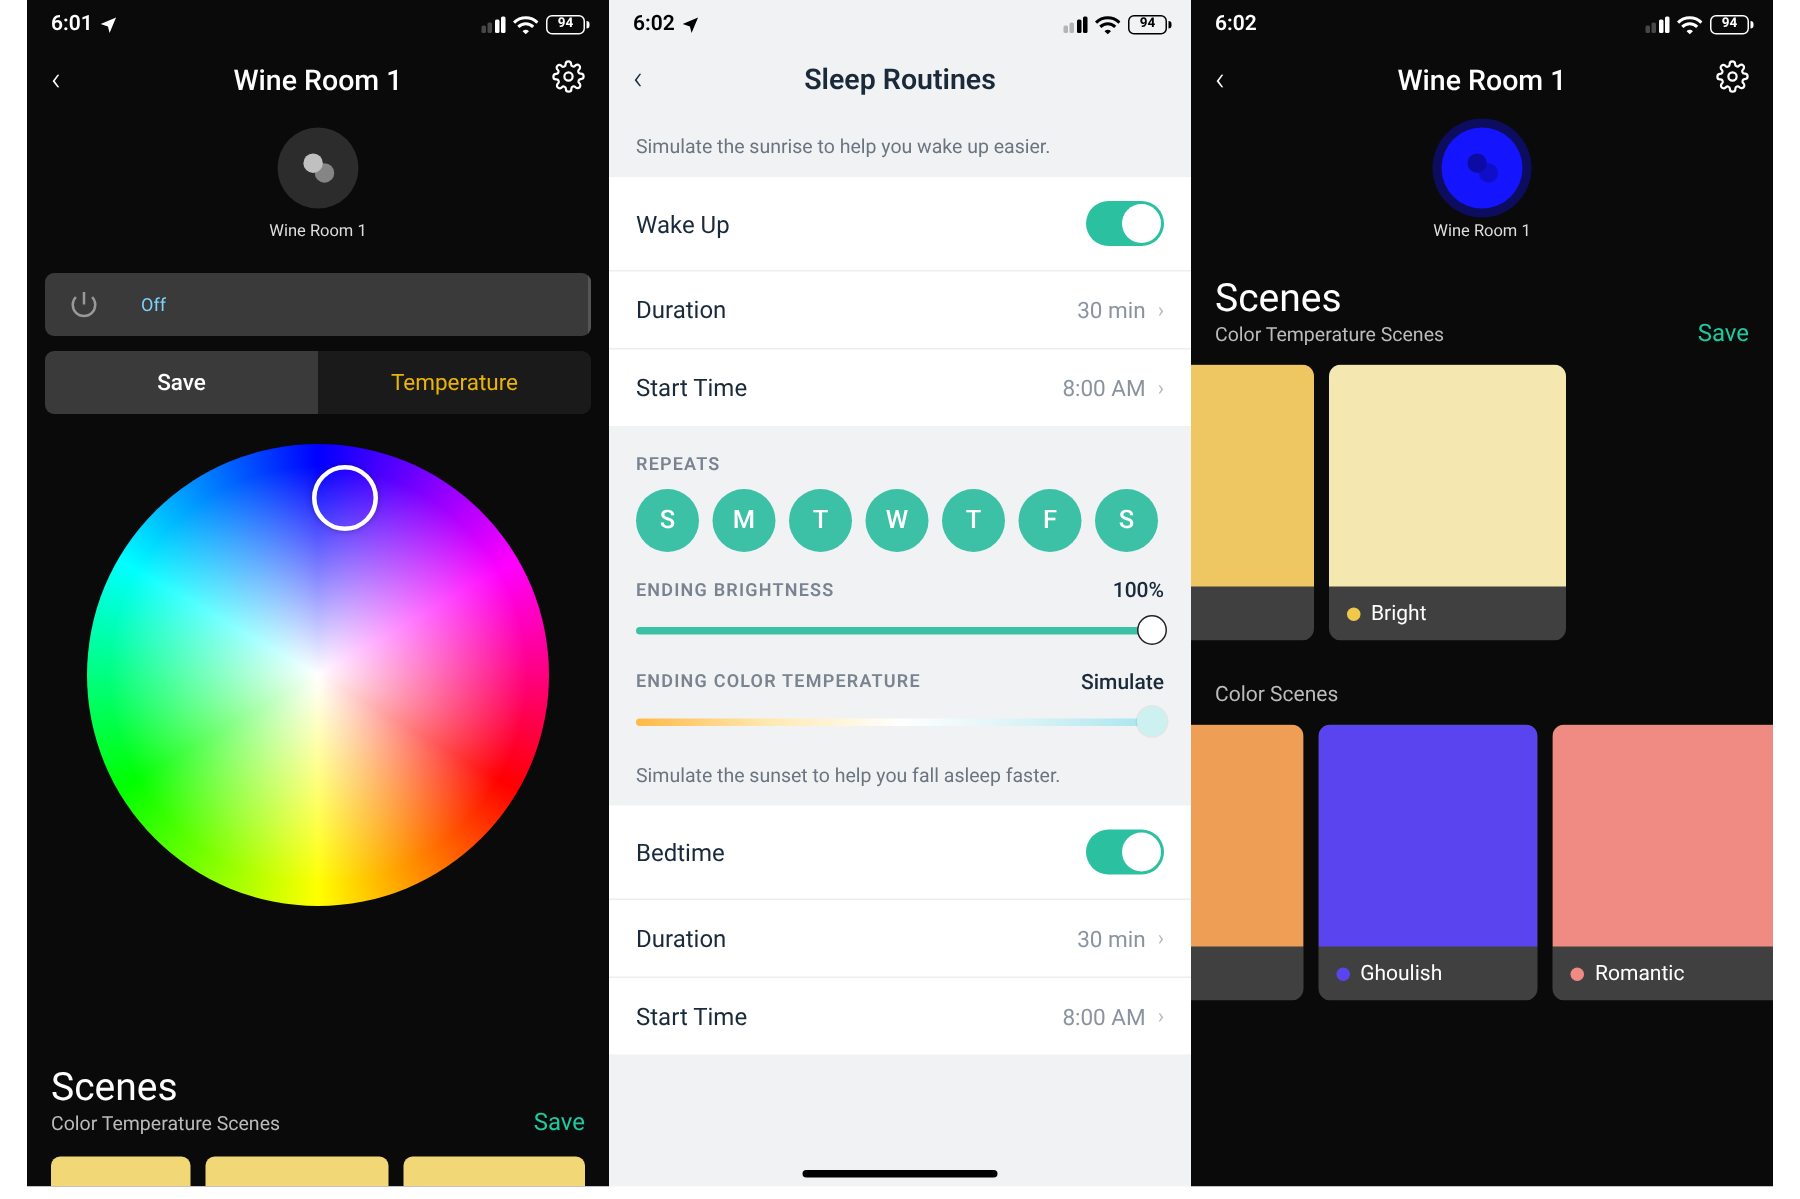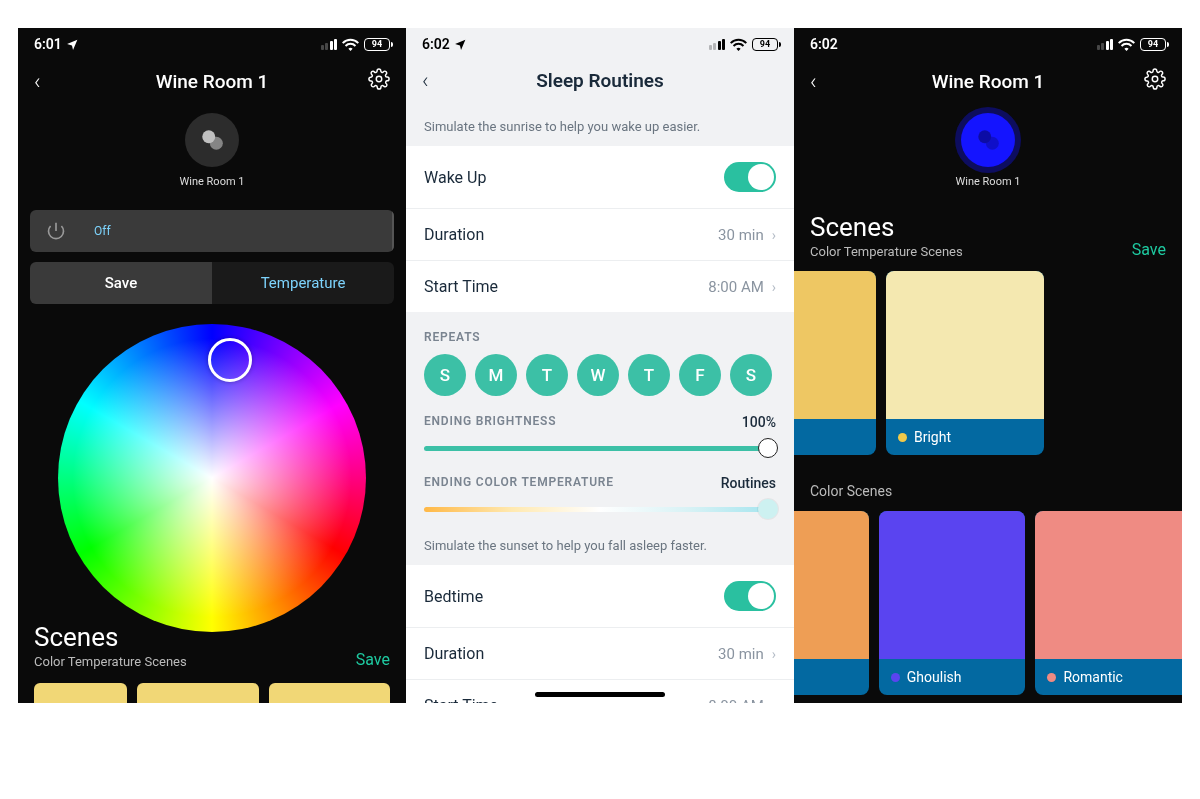--- a/index.html
+++ b/index.html
@@ -1,17 +1,17 @@
 <!DOCTYPE html>
 <html><head>
 <meta charset="utf-8">
 <style>
   * { box-sizing: border-box; margin: 0; padding: 0; font-family: -apple-system, BlinkMacSystemFont, "Segoe UI", Roboto, Helvetica, Arial, sans-serif; }
   body { background: #fff; display: flex; justify-content: center; gap: 0; }
-  .phone { width: 388px; height: 675px; position: relative; overflow: hidden; margin-top: 28px; }
+  .phone { width: 388px; height: 791px; position: relative; overflow: hidden; }
   .phone.dark { background: #0a0a0a; color: #fff; }
   .phone.light { background: #f1f2f4; color: #1a2a3a; }
 
   
   .status-bar { display: flex; justify-content: space-between; align-items: center; padding: 8px 16px 4px; font-size: 14px; font-weight: 600; }
   .status-left { display:flex; align-items:center; gap:4px;}
   .status-right { display: flex; align-items: center; gap: 5px; }
   .sig-bars { display:inline-flex; align-items:flex-end; gap:1.5px;}
   .sig-bars span{ width:3px; background:currentColor; border-radius:1px;}
   .sig-bars .d{ opacity:.25;}
@@ -36,21 +36,21 @@
 
   
   .power-row{ display:flex; gap:0; margin:18px 12px 10px; background:#3a3a3a; border-radius:6px; overflow:hidden;}
   .power-btn{ width:52px; display:flex; align-items:center; justify-content:center; color:#999;}
   .power-label{ flex:1; padding:14px 12px; font-size:12px; color:#7dd3fc; border-right:2px solid #555;}
 
   
   .seg{ display:flex; margin:8px 12px 16px; border-radius:6px; overflow:hidden;}
   .seg div{ flex:1; text-align:center; padding:12px 0; font-size:15px;}
   .seg .active{ background:#3a3a3a; color:#fff; font-weight:500;}
-  .seg .inactive{ background:#1a1a1a; color:#7dd3fc;}
+  .seg .inactive{ background:#1a1a1a; color:#eab308;}
 
   
   .wheel-wrap{ display:flex; justify-content:center; padding:4px 0 0;}
   .wheel{ width:308px; height:308px; border-radius:50%; position:relative;
     background: radial-gradient(circle at center, #fff 0%, rgba(255,255,255,0) 64%),
                 conic-gradient(from 270deg, #00ff80,#00ffff,#0080ff,#0000ff,#8000ff,#ff00ff,#ff0080,#ff0000,#ff8000,#ffff00,#80ff00,#00ff00,#00ff80);
   }
   .wheel-picker{ position:absolute; width:44px; height:44px; border:3px solid #fff; border-radius:50%; top:14px; left:150px; box-shadow:0 0 4px rgba(0,0,0,.3);}
 
   
@@ -78,21 +78,21 @@
   .slider-label-row{ display:flex; justify-content:space-between; font-size:12px; letter-spacing:.8px; color:#7a8490; font-weight:600; padding:12px 18px 8px;}
   .slider-track{ height:5px; border-radius:3px; position:relative; margin-top:4px;}
   .slider-track.green{ background:#3cc0a6;}
   .slider-track.ct{ background:linear-gradient(to right,#ffb846 0%,#ffe9b0 25%,#ffffff 50%,#d8f2f5 75%,#a2e4ee 100%);}
   .slider-thumb{ position:absolute; top:-8px; width:20px; height:20px; background:#fff; border:1.5px solid #222; border-radius:50%;}
   .slider-thumb.ct{ border:none; background:#cdf1f1; box-shadow:0 0 0 1px rgba(0,0,0,.05);}
   .home-ind{ position:absolute; bottom:6px; left:50%; transform:translateX(-50%); width:130px; height:5px; background:#000; border-radius:3px;}
 
   
   .scenes-grid{ display:flex; gap:10px; padding:0 0 0 0; overflow:hidden;}
-  .scene-card{ border-radius:8px; overflow:hidden; background:#0369a1; display:flex; flex-direction:column;}
+  .scene-card{ border-radius:8px; overflow:hidden; background:#404040; display:flex; flex-direction:column;}
   .scene-swatch{ height:148px;}
   .scene-label-row{ padding:10px 12px; display:flex; align-items:center; gap:7px; font-size:14px;}
   .dot{ width:9px; height:9px; border-radius:50%;}
 </style>
 </head>
 <body>
 
 <div class="phone dark">
   <div class="status-bar">
     <div class="status-left">
@@ -232,21 +232,21 @@
     <span style="color:#1a2a3a;font-weight:500;letter-spacing:0;font-size:14px;">100%</span>
   </div>
   <div class="slider-row">
     <div class="slider-track green">
       <div class="slider-thumb" style="right:-2px"></div>
     </div>
   </div>
 
   <div class="slider-label-row">
     <span>ENDING COLOR TEMPERATURE</span>
-    <span style="color:#1a2a3a;font-weight:500;letter-spacing:0;font-size:14px;">Routines</span>
+    <span style="color:#1a2a3a;font-weight:500;letter-spacing:0;font-size:14px;">Simulate</span>
   </div>
   <div class="slider-row">
     <div class="slider-track ct">
       <div class="slider-thumb ct" style="right:-2px"></div>
     </div>
   </div>
 
   <div class="hint">Simulate the sunset to help you fall asleep faster.</div>
   <div class="cell-group">
     <div class="cell">

